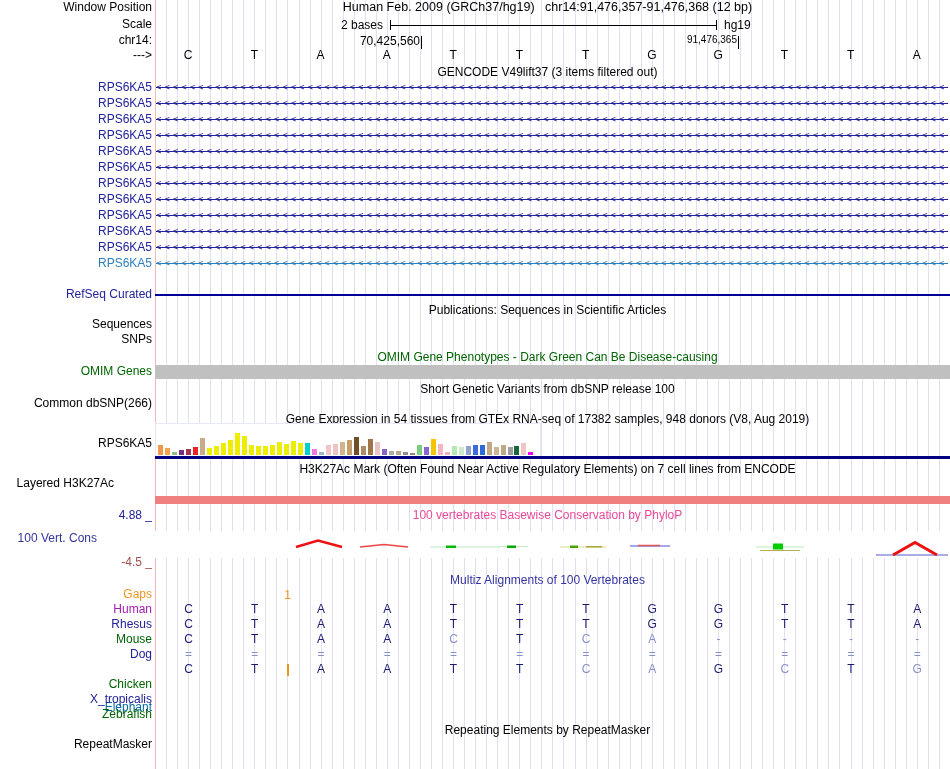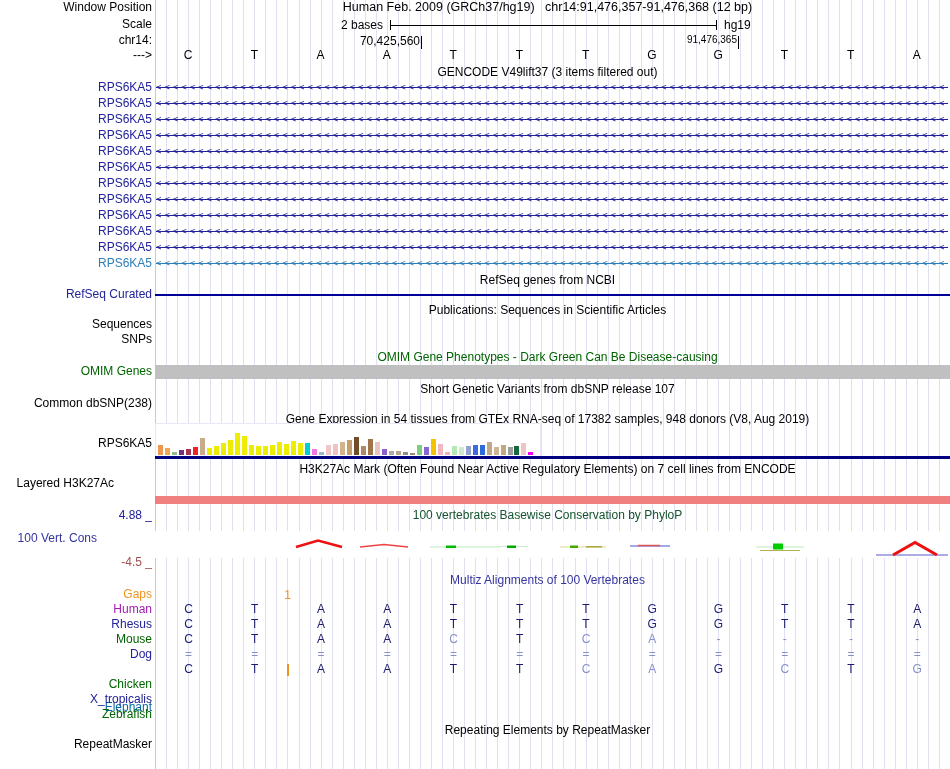--- a/index.html
+++ b/index.html
@@ -79,34 +79,33 @@
       <div class="gene-label" style="top:209px;color:#222299">RPS6KA5</div>
       <div class="gene-line" style="top:209px;color:#222299;background:linear-gradient(to bottom,transparent 6px,#222299 6px,#222299 7px,transparent 7px)">&lt;&lt;&lt;&lt;&lt;&lt;&lt;&lt;&lt;&lt;&lt;&lt;&lt;&lt;&lt;&lt;&lt;&lt;&lt;&lt;&lt;&lt;&lt;&lt;&lt;&lt;&lt;&lt;&lt;&lt;&lt;&lt;&lt;&lt;&lt;&lt;&lt;&lt;&lt;&lt;&lt;&lt;&lt;&lt;&lt;&lt;&lt;&lt;&lt;&lt;&lt;&lt;&lt;&lt;&lt;&lt;&lt;&lt;&lt;&lt;&lt;&lt;&lt;&lt;&lt;&lt;&lt;&lt;&lt;&lt;&lt;&lt;&lt;&lt;&lt;&lt;&lt;&lt;&lt;&lt;&lt;&lt;&lt;&lt;&lt;&lt;&lt;&lt;&lt;&lt;&lt;&lt;&lt;&lt;&lt;&lt;&lt;</div>
       <div class="gene-label" style="top:225px;color:#222299">RPS6KA5</div>
       <div class="gene-line" style="top:225px;color:#222299;background:linear-gradient(to bottom,transparent 6px,#222299 6px,#222299 7px,transparent 7px)">&lt;&lt;&lt;&lt;&lt;&lt;&lt;&lt;&lt;&lt;&lt;&lt;&lt;&lt;&lt;&lt;&lt;&lt;&lt;&lt;&lt;&lt;&lt;&lt;&lt;&lt;&lt;&lt;&lt;&lt;&lt;&lt;&lt;&lt;&lt;&lt;&lt;&lt;&lt;&lt;&lt;&lt;&lt;&lt;&lt;&lt;&lt;&lt;&lt;&lt;&lt;&lt;&lt;&lt;&lt;&lt;&lt;&lt;&lt;&lt;&lt;&lt;&lt;&lt;&lt;&lt;&lt;&lt;&lt;&lt;&lt;&lt;&lt;&lt;&lt;&lt;&lt;&lt;&lt;&lt;&lt;&lt;&lt;&lt;&lt;&lt;&lt;&lt;&lt;&lt;&lt;&lt;&lt;&lt;&lt;&lt;&lt;</div>
       <div class="gene-label" style="top:241px;color:#222299">RPS6KA5</div>
       <div class="gene-line" style="top:241px;color:#222299;background:linear-gradient(to bottom,transparent 6px,#222299 6px,#222299 7px,transparent 7px)">&lt;&lt;&lt;&lt;&lt;&lt;&lt;&lt;&lt;&lt;&lt;&lt;&lt;&lt;&lt;&lt;&lt;&lt;&lt;&lt;&lt;&lt;&lt;&lt;&lt;&lt;&lt;&lt;&lt;&lt;&lt;&lt;&lt;&lt;&lt;&lt;&lt;&lt;&lt;&lt;&lt;&lt;&lt;&lt;&lt;&lt;&lt;&lt;&lt;&lt;&lt;&lt;&lt;&lt;&lt;&lt;&lt;&lt;&lt;&lt;&lt;&lt;&lt;&lt;&lt;&lt;&lt;&lt;&lt;&lt;&lt;&lt;&lt;&lt;&lt;&lt;&lt;&lt;&lt;&lt;&lt;&lt;&lt;&lt;&lt;&lt;&lt;&lt;&lt;&lt;&lt;&lt;&lt;&lt;&lt;&lt;&lt;</div>
       <div class="gene-label" style="top:257px;color:#2e7eb9">RPS6KA5</div>
       <div class="gene-line" style="top:257px;color:#2e7eb9;background:linear-gradient(to bottom,transparent 6px,#2e7eb9 6px,#2e7eb9 7px,transparent 7px)">&lt;&lt;&lt;&lt;&lt;&lt;&lt;&lt;&lt;&lt;&lt;&lt;&lt;&lt;&lt;&lt;&lt;&lt;&lt;&lt;&lt;&lt;&lt;&lt;&lt;&lt;&lt;&lt;&lt;&lt;&lt;&lt;&lt;&lt;&lt;&lt;&lt;&lt;&lt;&lt;&lt;&lt;&lt;&lt;&lt;&lt;&lt;&lt;&lt;&lt;&lt;&lt;&lt;&lt;&lt;&lt;&lt;&lt;&lt;&lt;&lt;&lt;&lt;&lt;&lt;&lt;&lt;&lt;&lt;&lt;&lt;&lt;&lt;&lt;&lt;&lt;&lt;&lt;&lt;&lt;&lt;&lt;&lt;&lt;&lt;&lt;&lt;&lt;&lt;&lt;&lt;&lt;&lt;&lt;&lt;&lt;&lt;</div>
     </div>
 
-  <div class="title" style="top:274px">RefSeq genes from NCBI</div>
   <div class="lbl" style="top:288px;color:#222299">RefSeq Curated</div>
   <div class="abs" style="top:294px;left:155px;width:795px;height:2px;background:#000099"></div>
 
   <div class="title" style="top:304px">Publications: Sequences in Scientific Articles</div>
   <div class="lbl" style="top:318px">Sequences</div>
   <div class="lbl" style="top:333px">SNPs</div>
 
   <div class="title" style="top:351px;color:#006400">OMIM Gene Phenotypes - Dark Green Can Be Disease-causing</div>
   <div class="lbl" style="top:365px;color:#006400">OMIM Genes</div>
   <div class="abs" style="top:365px;left:155px;width:795px;height:14px;background:#c0c0c0"></div>
 
-  <div class="title" style="top:383px">Short Genetic Variants from dbSNP release 107</div>
-  <div class="lbl" style="top:397px">Common dbSNP(238)</div>
+  <div class="title" style="top:383px">Short Genetic Variants from dbSNP release 100</div>
+  <div class="lbl" style="top:397px">Common dbSNP(266)</div>
 
   <div class="title" style="top:413px">Gene Expression in 54 tissues from GTEx RNA-seq of 17382 samples, 948 donors (V8, Aug 2019)</div>
   <div class="lbl" style="top:437px">RPS6KA5</div>
   <div class="abs" style="top:423px;left:155px;width:386px;height:34px;background:#fff;border:1px solid #e8e8f4;box-sizing:border-box" id="gtex-box">
       <div style="position:absolute;bottom:1px;left:2.00px;width:5px;height:10px;background:#f0974e"></div>
       <div style="position:absolute;bottom:1px;left:8.99px;width:5px;height:7px;background:#f2a64e"></div>
       <div style="position:absolute;bottom:1px;left:15.98px;width:5px;height:3px;background:#8fbc8f"></div>
       <div style="position:absolute;bottom:1px;left:22.97px;width:5px;height:5px;background:#7a2f7a"></div>
       <div style="position:absolute;bottom:1px;left:29.96px;width:5px;height:6px;background:#a73352"></div>
       <div style="position:absolute;bottom:1px;left:36.95px;width:5px;height:8px;background:#ee2222"></div>
@@ -159,21 +158,21 @@
       <div style="position:absolute;bottom:1px;left:365.48px;width:5px;height:12px;background:#eec6c6"></div>
       <div style="position:absolute;bottom:1px;left:372.47px;width:5px;height:3px;background:#ee00ee"></div>
     </div>
   <div class="abs" style="top:456px;left:155px;width:795px;height:3px;background:#000080"></div>
 
   <div class="title" style="top:463px">H3K27Ac Mark (Often Found Near Active Regulatory Elements) on 7 cell lines from ENCODE</div>
   <div class="lbl" style="top:477px;padding-right:38px;box-sizing:border-box">Layered H3K27Ac</div>
   <div class="abs" style="top:496px;left:155px;width:795px;height:8px;background:#f08080"></div>
 
   <div class="lbl" style="top:509px;color:#222299">4.88 _</div>
-  <div class="title" style="top:509px;color:#14532d">100 vertebrates Basewise Conservation by PhyloP</div>
+  <div class="title" style="top:509px;color:#ec4899">100 vertebrates Basewise Conservation by PhyloP</div>
   <div class="lbl" style="top:532px;color:#3434a0;padding-right:55px;box-sizing:border-box">100 Vert. Cons</div>
   <div class="lbl" style="top:556px;color:#a05050">-4.5 _</div>
   <div class="abs" style="top:531px;left:155px;width:795px;height:27px;background:#fff"></div>
   <svg id="cons-svg" class="abs" style="top:530px;left:155px" width="795" height="30">
       <polyline points="141,17 163,10.5 187,17" fill="none" stroke="#ee1111" stroke-width="2.5"></polyline>
       <polyline points="205,17 229,14.5 253,17" fill="none" stroke="#ee4444" stroke-width="1.5"></polyline>
       <polyline points="275,17 345,17" fill="none" stroke="#b9ecb9" stroke-width="1"></polyline>
       <rect x="291" y="15.5" width="10" height="2.5" fill="#00bb00"></rect>
       <polyline points="343,16.5 373,16.5" fill="none" stroke="#c8eec8" stroke-width="1"></polyline>
       <rect x="352" y="15.5" width="9" height="2.5" fill="#00aa00"></rect>

